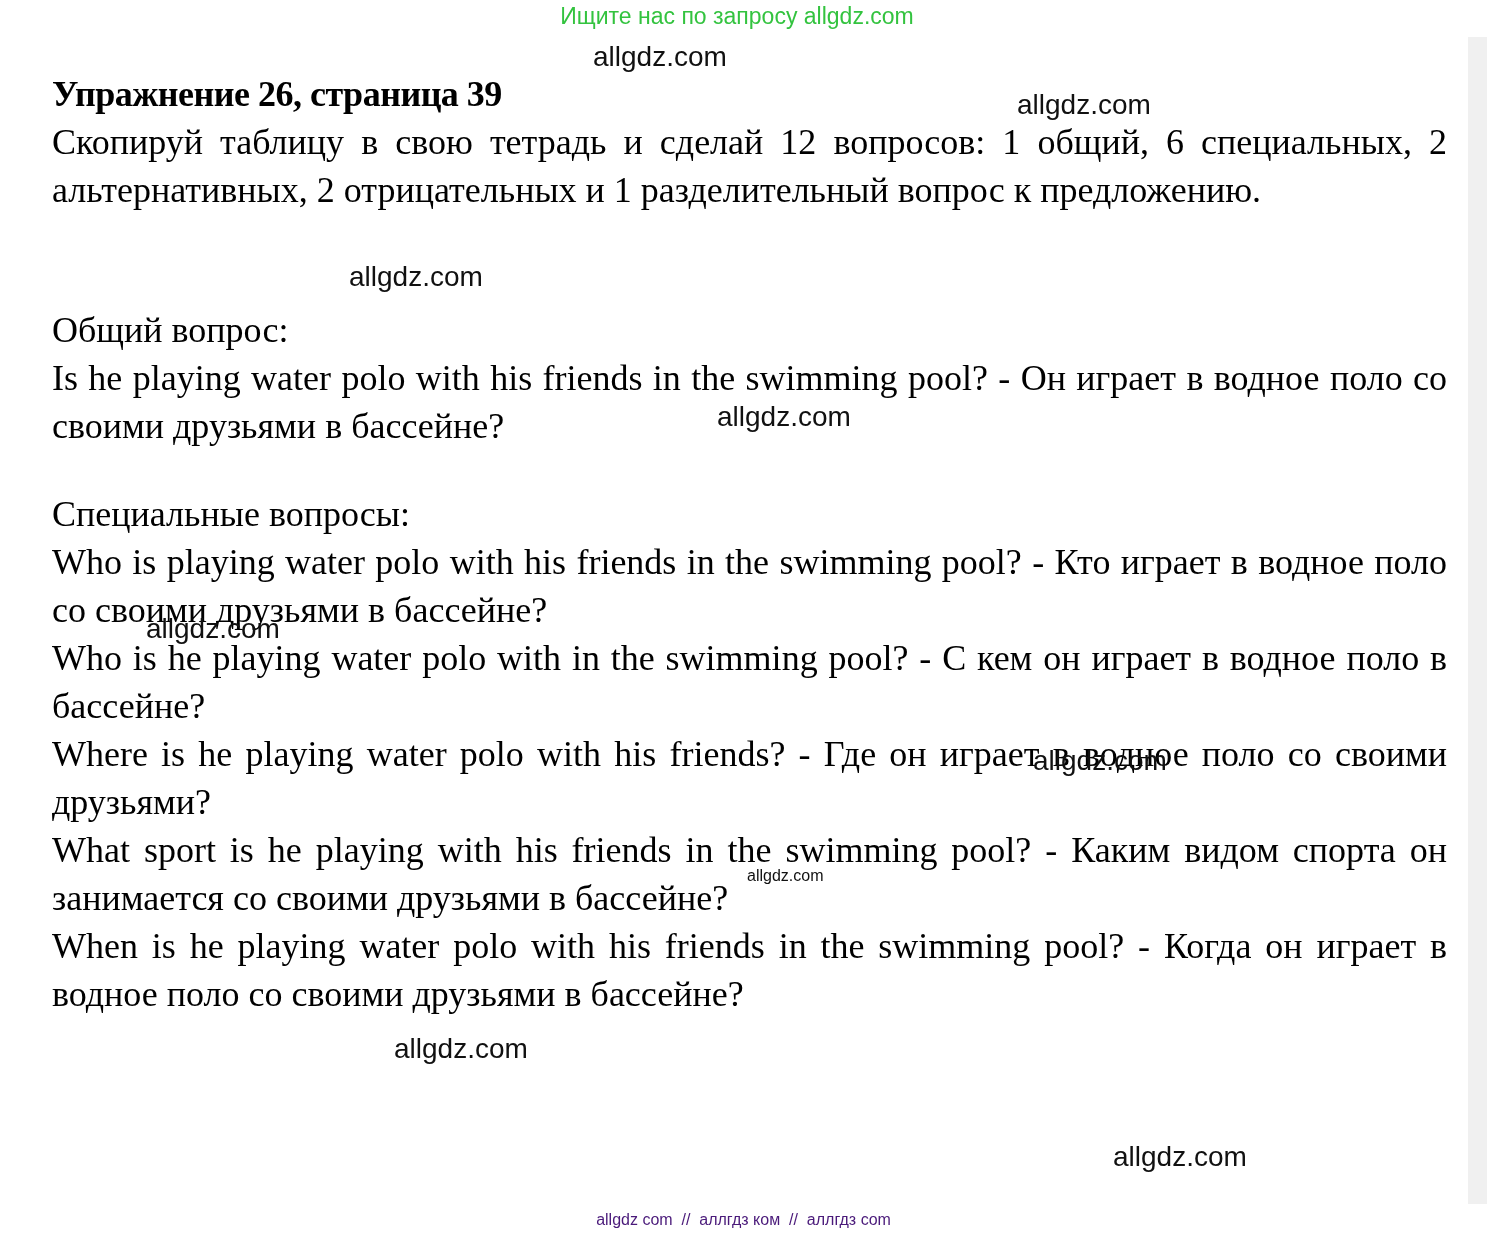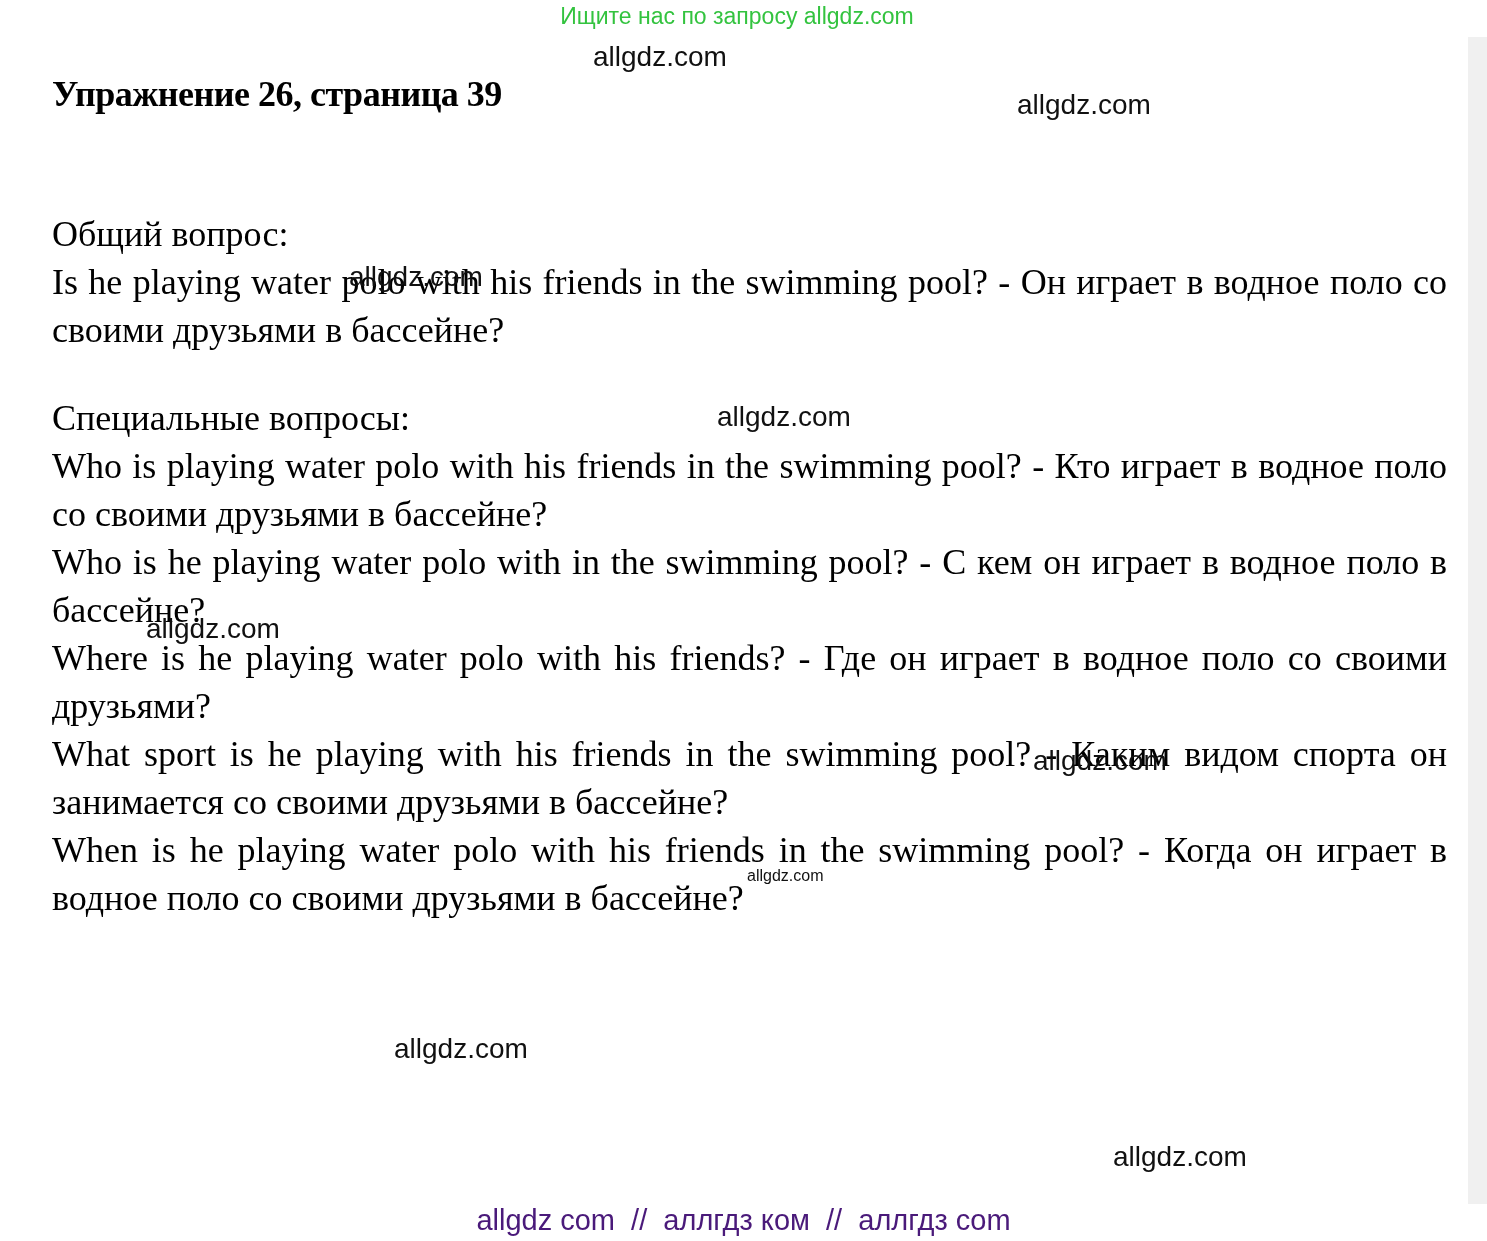--- a/index.html
+++ b/index.html
@@ -33,21 +33,21 @@
       color: #33c33f;
       line-height: 28px;
     }
     .footer-links {
       position: absolute;
       left: 0;
       top: 1206px;
       width: 1487px;
       text-align: center;
       font-family: "Liberation Sans", sans-serif;
-      font-size: 29px;
+      font-size: 16px;
       color: #4a1a7a;
       line-height: 28px;
       white-space: pre;
     }
     .wm {
       position: absolute;
       font-family: "Liberation Sans", sans-serif;
       color: #111111;
       font-size: 28px;
       line-height: 32px;
@@ -82,20 +82,21 @@
   </style>
 </head>
 <body>
 
 <div class="scrollbar-track"></div>
 
 <div class="top-banner">Ищите нас по запросу allgdz.com</div>
 
 <div class="doc">
   <p class="heading">Упражнение 26, страница 39</p>
+  <p>Скопируй таблицу в свою тетрадь и сделай 12 вопросов: 1 общий, 6 специальных, 2 альтернативных, 2 отрицательных и 1 разделительный вопрос к предложению.</p>
   <div class="gap-1"></div>
   <div class="gap-2"></div>
   <p>Общий вопрос:</p>
   <p>Is he playing water polo with his friends in the swimming pool? - Он играет в водное поло со своими друзьями в бассейне?</p>
   <div class="gap-3"></div>
   <p>Специальные вопросы:</p>
   <p>Who is playing water polo with his friends in the swimming pool? - Кто играет в водное поло со своими друзьями в бассейне?</p>
   <p>Who is he playing water polo with in the swimming pool? - С кем он играет в водное поло в бассейне?</p>
   <p>Where is he playing water polo with his friends? - Где он играет в водное поло со своими друзьями?</p>
   <p>What sport is he playing with his friends in the swimming pool? - Каким видом спорта он занимается со своими друзьями в бассейне?</p>

